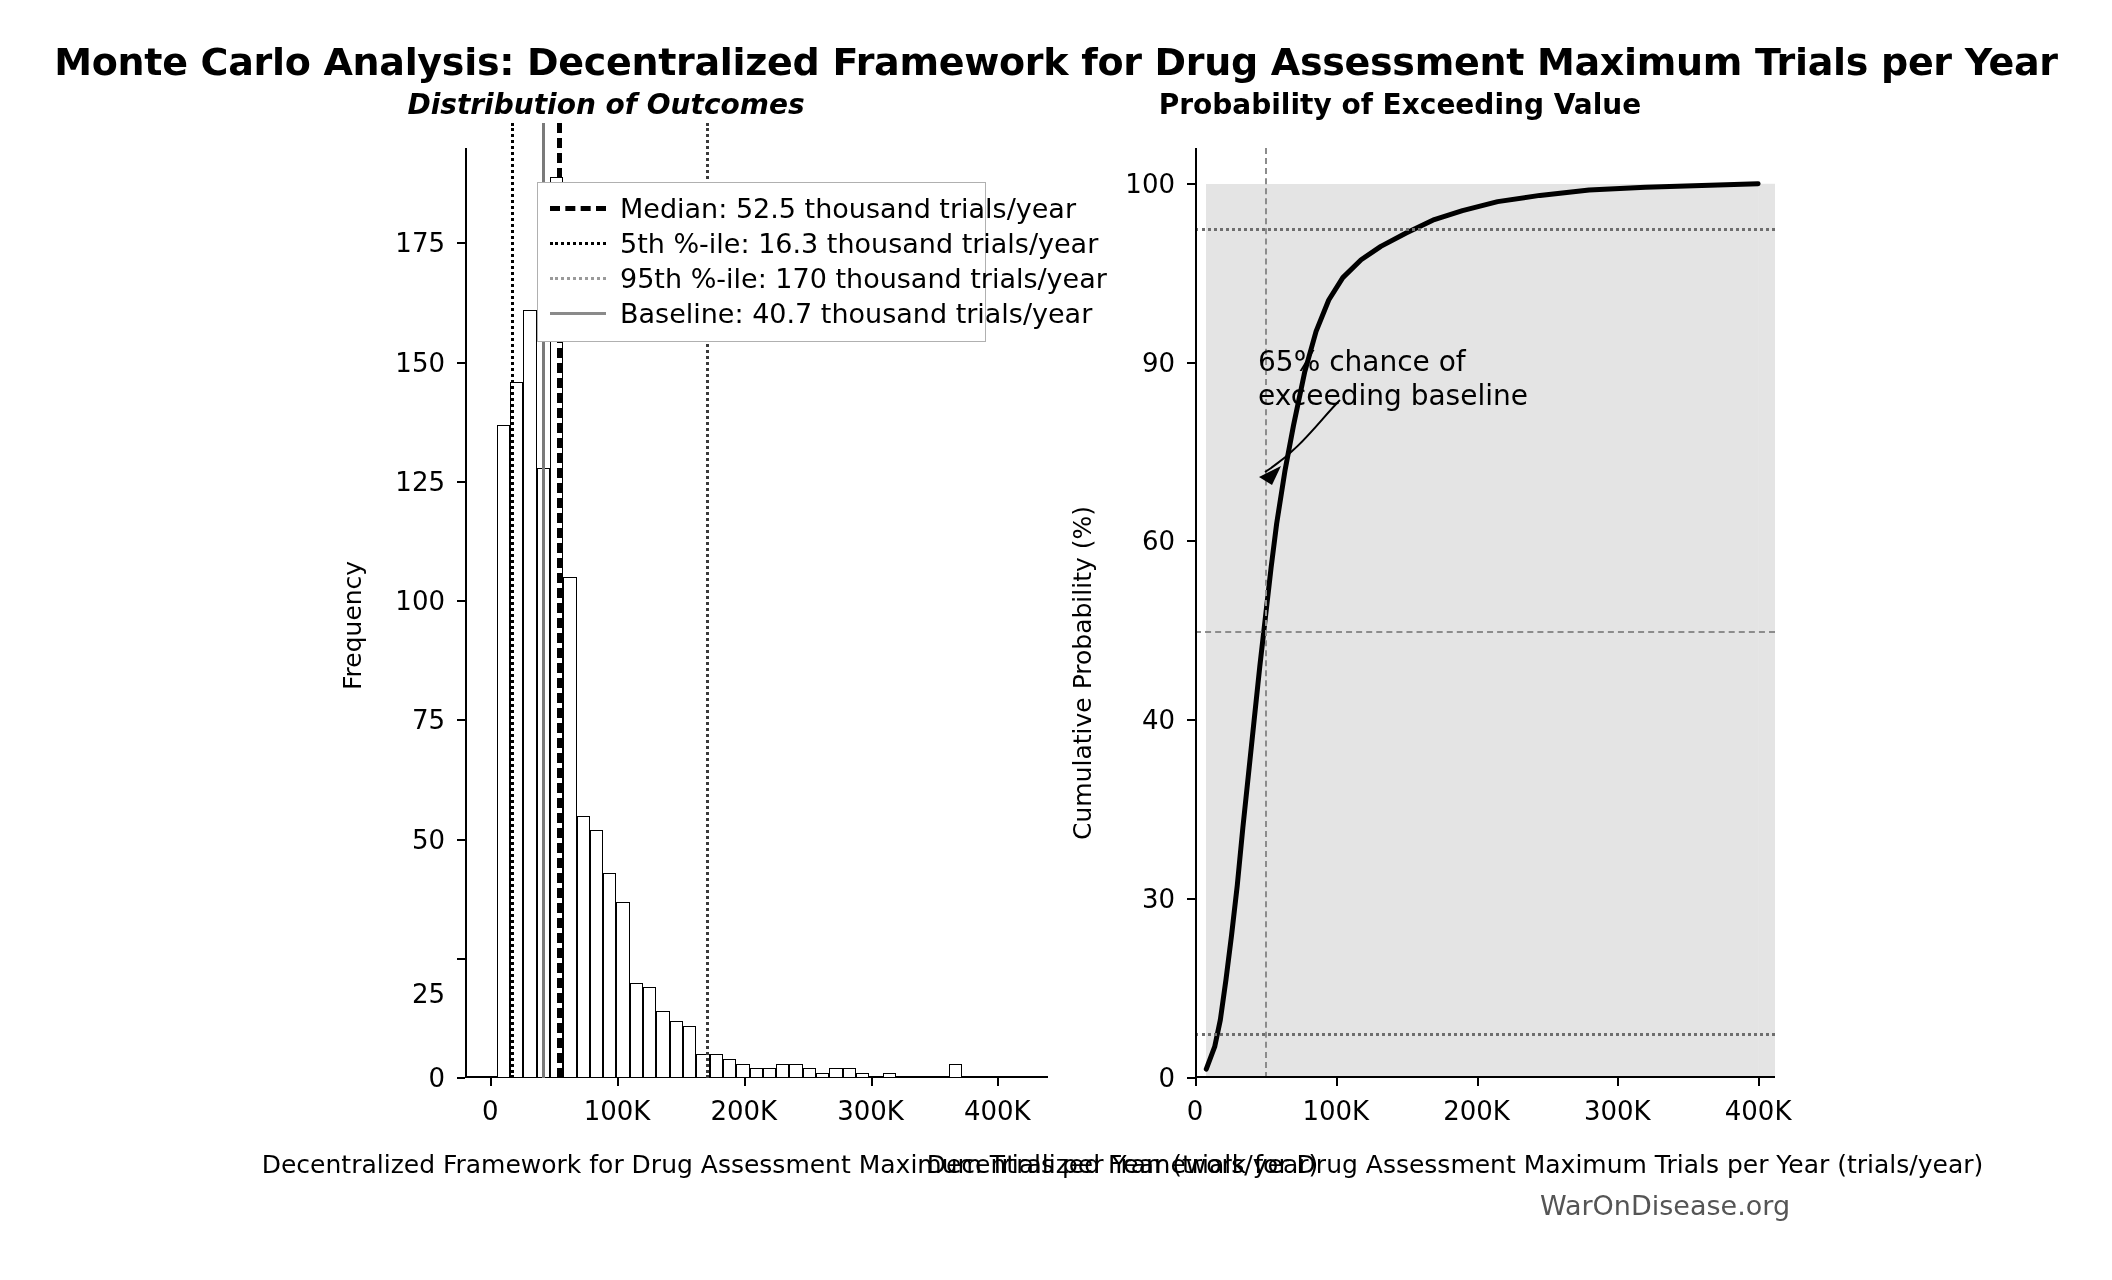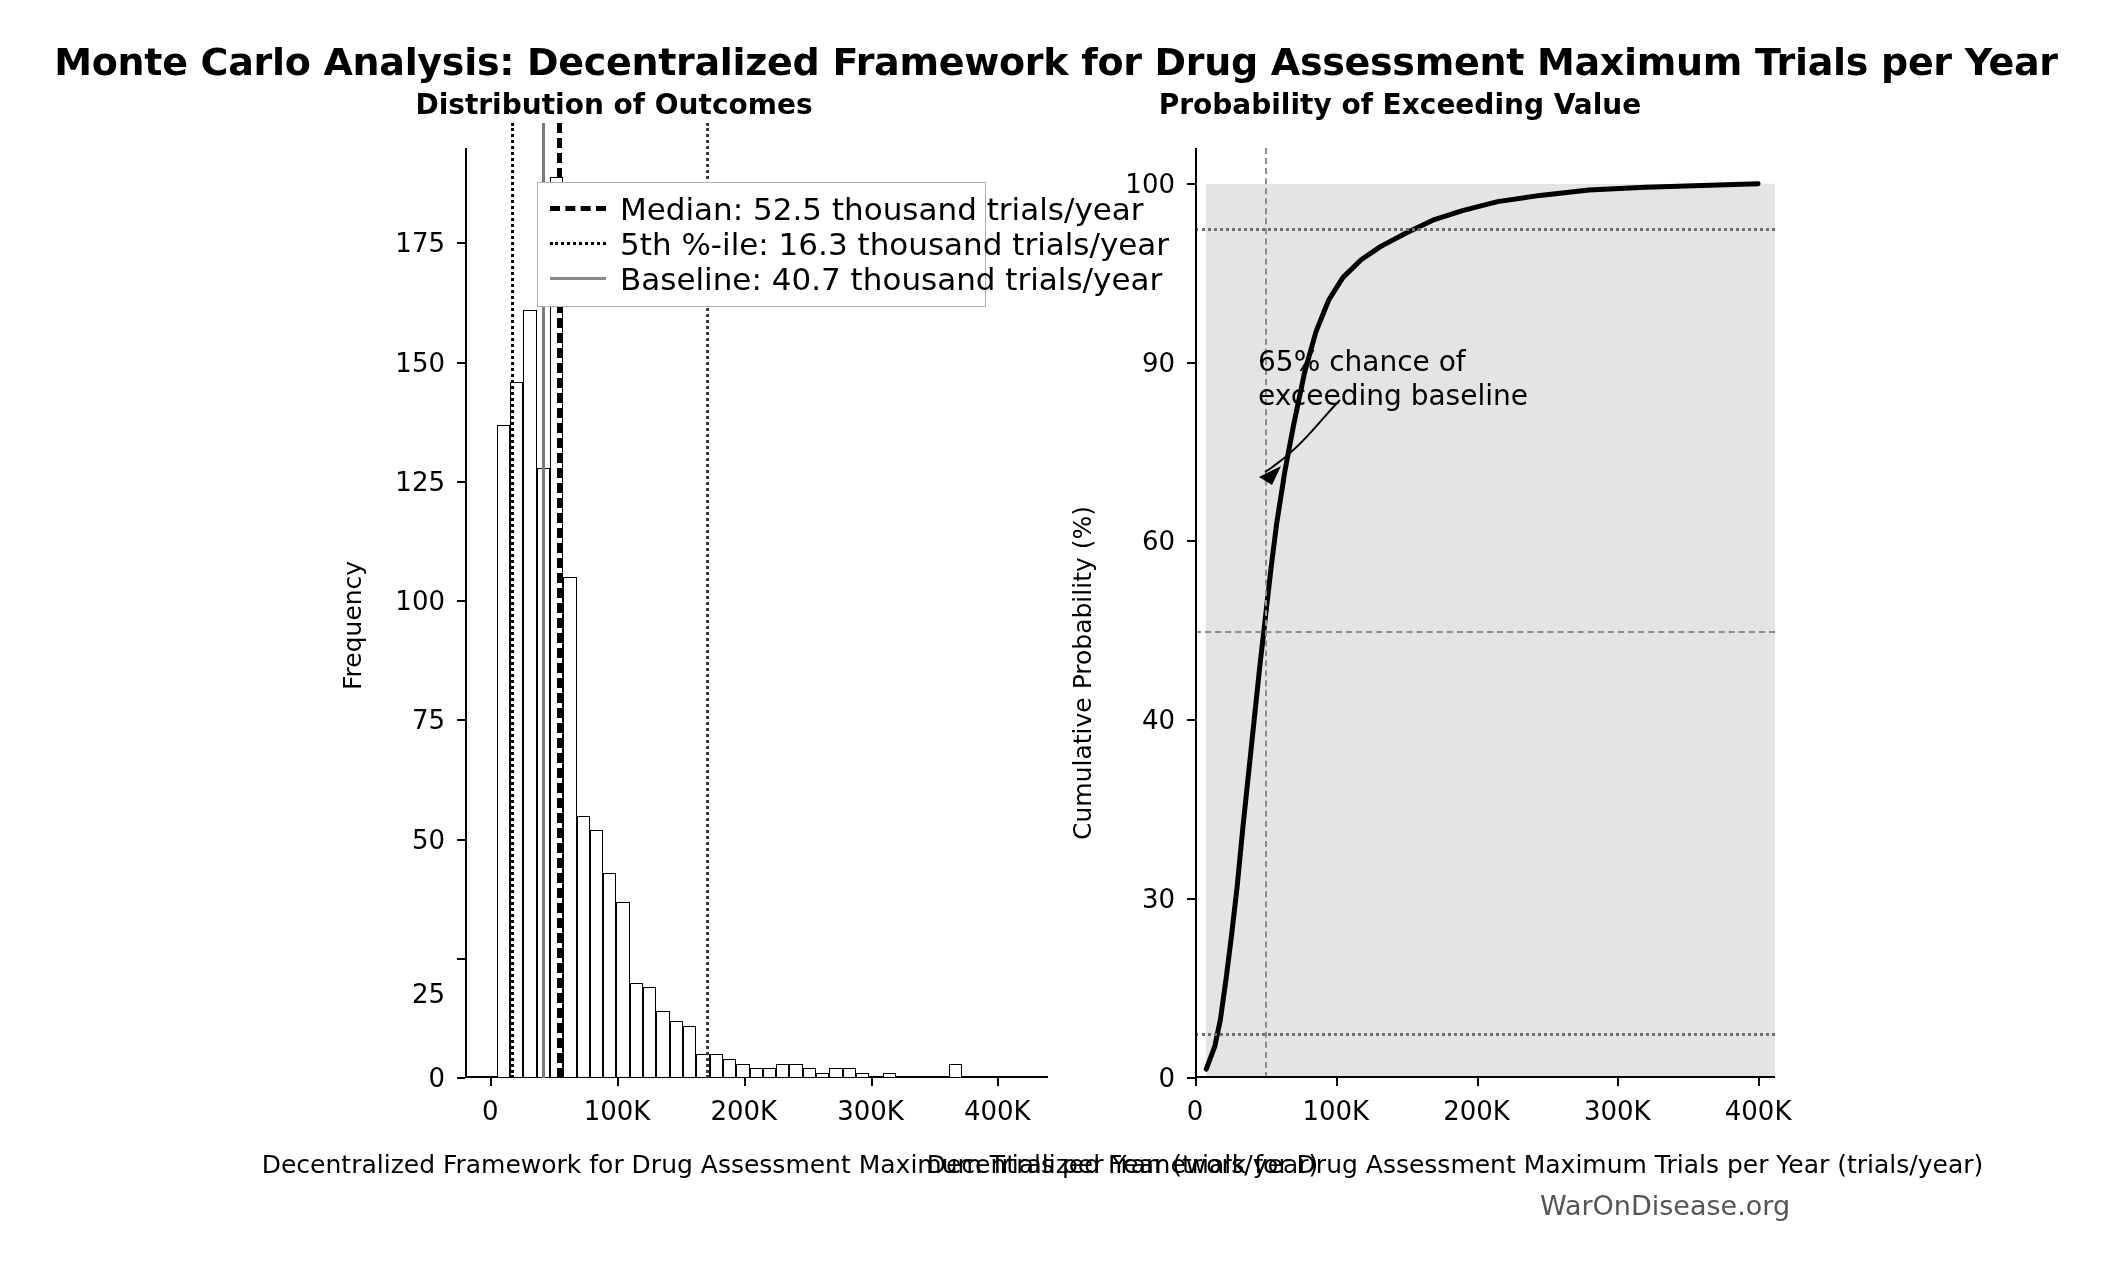--- a/index.html
+++ b/index.html
@@ -137,21 +137,21 @@
     width: 56px;
     height: 0;
     margin-right: 14px;
     flex: 0 0 auto;
   }
   .sw-dashed-black { border-top: 5px dashed #000; }
   .sw-dotted-black { border-top: 3px dotted #000; }
   .sw-dotted-gray  { border-top: 3px dotted #9a9a9a; }
   .sw-solid-gray   { border-top: 3px solid #8a8a8a; }
   .legend-text {
-    font-size: 31px;
+    font-size: 27px;
     white-space: nowrap;
   }
   
   .cdf-fill {
     position: absolute;
     background: #e4e4e4;
   }
   .annotation {
     position: absolute;
     font-size: 28px;
@@ -172,21 +172,21 @@
     pointer-events: none;
   }
 </style>
 </head>
 <body>
 
 <div id="root">
 
   <div class="main-title">Monte Carlo Analysis: Decentralized Framework for Drug Assessment Maximum Trials per Year</div>
 
-  <div class="panel-title" style="left:244px; top:88px; width:740px;">Distribution of Outcomes</div>
+  <div class="panel-title" style="left:236px; top:88px; width:740px;font-style:italic;">Distribution of Outcomes</div>
 
   <div class="axes" id="histAxes" style="left:465px; top:148px; width:583px; height:930px;">
     <div class="spine-left"></div>
     <div class="spine-bottom"></div>
     <div id="histBars">
         <div class="bar" style="left: 31.6848px; width: 13.3076px; height: 653.385px;"></div>
         <div class="bar" style="left: 44.9924px; width: 13.3076px; height: 696.308px;"></div>
         <div class="bar" style="left: 58.3px; width: 13.3076px; height: 767.846px;"></div>
         <div class="bar" style="left: 71.6076px; width: 13.3076px; height: 610.462px;"></div>
         <div class="bar" style="left: 84.9152px; width: 13.3076px; height: 901.385px;"></div>
@@ -257,20 +257,24 @@
   <div class="legend" style="left:537px; top:182px; width:449px;">
     <div class="legend-row">
       <span class="legend-swatch sw-dashed-black"></span>
       <span class="legend-text">Median: 52.5 thousand trials/year</span>
     </div>
     <div class="legend-row">
       <span class="legend-swatch sw-dotted-black"></span>
       <span class="legend-text">5th %-ile: 16.3 thousand trials/year</span>
     </div>
     <div class="legend-row">
+      <span class="legend-swatch sw-dotted-gray"></span>
+      <span class="legend-text">95th %-ile: 170 thousand trials/year</span>
+    </div>
+    <div class="legend-row">
       <span class="legend-swatch sw-solid-gray"></span>
       <span class="legend-text">Baseline: 40.7 thousand trials/year</span>
     </div>
   </div>
 
   <div class="axis-label-x" style="left:60px; top:1150px; width:1460px;">Decentralized Framework for Drug Assessment Maximum Trials per Year (trials/year)</div>
 
   <div class="panel-title" style="left:830px; top:88px; width:1140px;">Probability of Exceeding Value</div>
 
   <div class="axes" id="cdfAxes" style="left:1195px; top:148px; width:580px; height:930px;">

